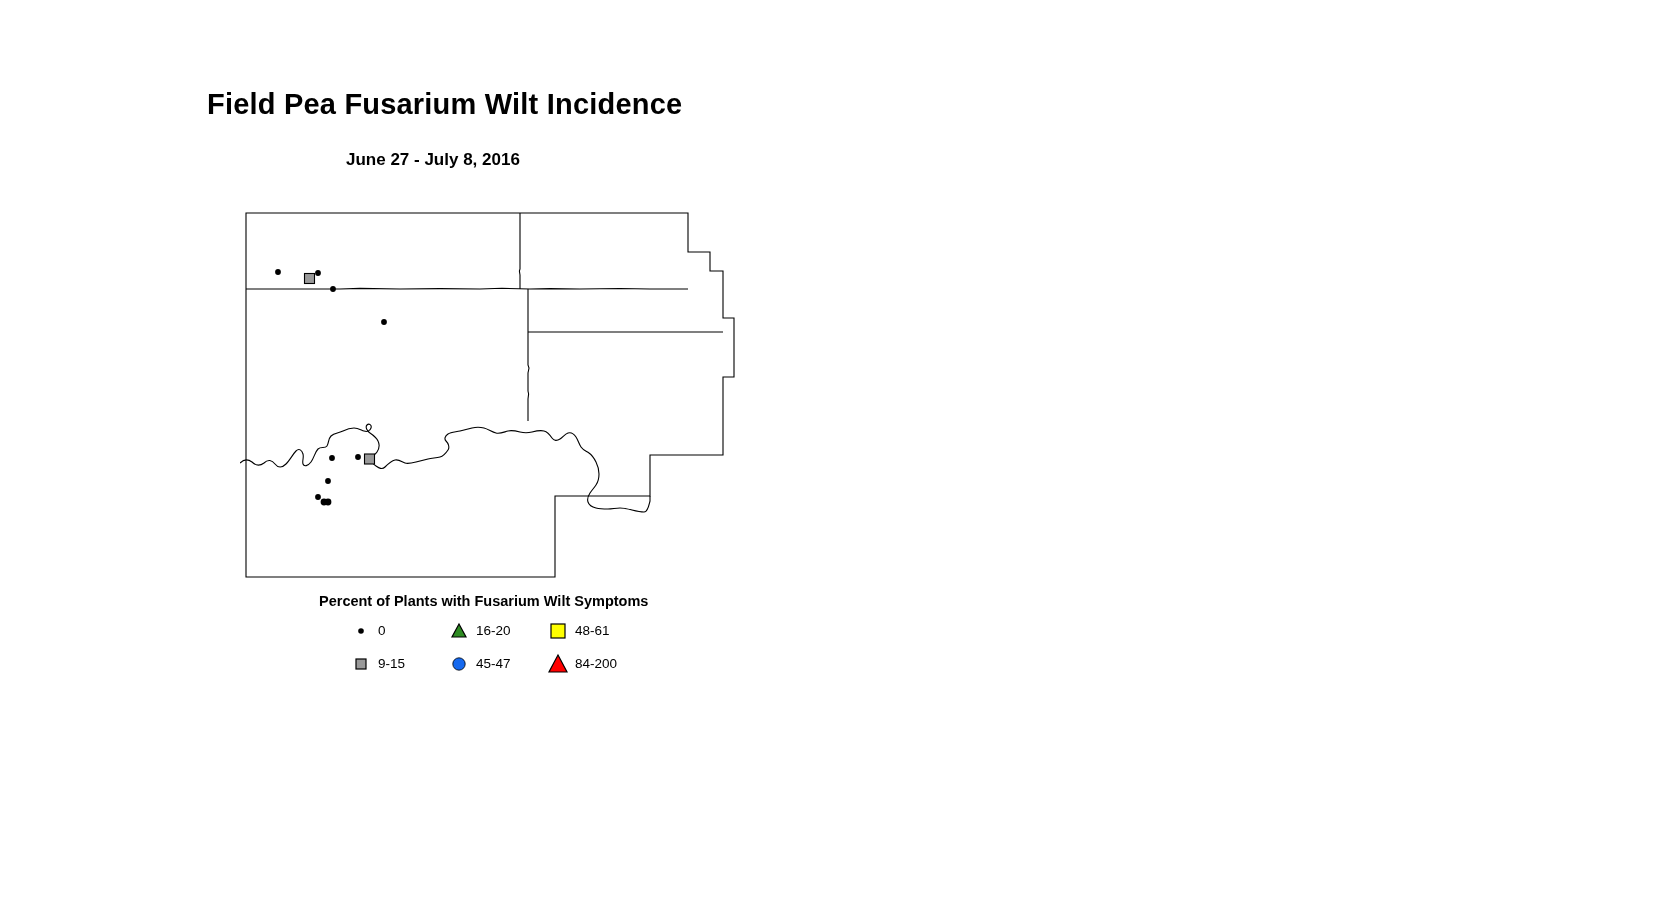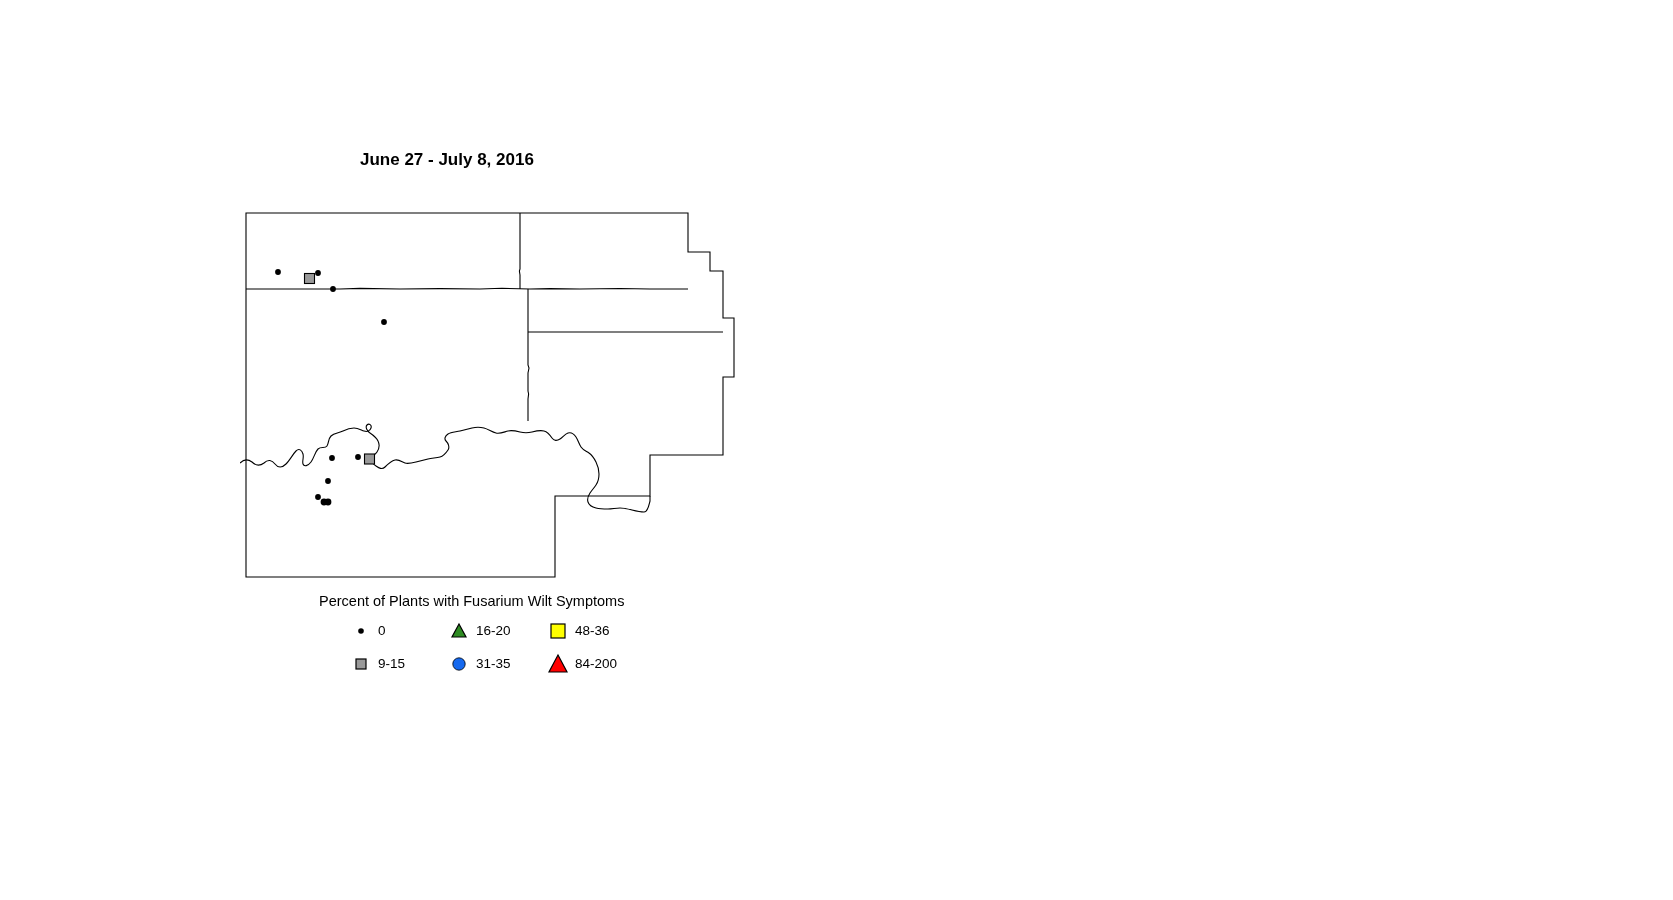--- a/index.html
+++ b/index.html
@@ -27,21 +27,21 @@
     position: absolute;
     left: 207px;
     top: 88px;
     font-size: 29px;
     font-weight: bold;
     letter-spacing: 0.2px;
     white-space: nowrap;
   }
   #subtitle {
     position: absolute;
-    left: 360px;
+    left: 346px;
     top: 150px;
     font-size: 17px;
     font-weight: bold;
     white-space: nowrap;
   }
   #map-area {
     position: absolute;
     left: 240px;
     top: 205px;
     width: 500px;
@@ -57,21 +57,21 @@
     left: 240px;
     top: 588px;
     width: 520px;
     height: 100px;
   }
   #legend-title {
     position: absolute;
     left: 79px;
     top: 5px;
     font-size: 14.5px;
-    font-weight: normal;
+    font-weight: bold;
     white-space: nowrap;
   }
   .legend-entry {
     position: absolute;
     height: 22px;
   }
   .legend-sym {
     position: absolute;
     left: 0;
     top: 0;
@@ -90,20 +90,21 @@
   .col1 { left: 206px; }
   .col2 { left: 305px; }
   .row0 { top: 32px; }
   .row1 { top: 65px; }
 </style>
 </head>
 <body>
 
 <div id="figure">
 
+  <div id="title">Field Pea Fusarium Wilt Incidence</div>
   <div id="subtitle">June 27 - July 8, 2016</div>
 
   <div id="map-area">
     <svg id="map-svg" viewBox="0 0 500 390" xmlns="http://www.w3.org/2000/svg">
       <g fill="none" stroke="#000000" stroke-width="1.1" stroke-linejoin="miter" stroke-linecap="butt">
 
         <path d="M 6,8
                  L 448,8
                  L 448,47
                  L 470,47
@@ -234,28 +235,28 @@
       <svg class="legend-sym" viewBox="0 0 26 22">
         <polygon points="13,4 20,17 6,17" fill="#2E8B22" stroke="#000000" stroke-width="1.2"></polygon>
       </svg>
       <span class="legend-label">16-20</span>
     </div>
 
     <div class="legend-entry col1 row1">
       <svg class="legend-sym" viewBox="0 0 26 22">
         <circle cx="13" cy="11" r="6.2" fill="#1569EF" stroke="#000000" stroke-width="0.8"></circle>
       </svg>
-      <span class="legend-label">31-35</span>
+      <span class="legend-label">45-47</span>
     </div>
 
     <div class="legend-entry col2 row0">
       <svg class="legend-sym" viewBox="0 0 26 22">
         <rect x="6" y="4" width="14" height="14" fill="#FFFF00" stroke="#000000" stroke-width="1.2"></rect>
       </svg>
-      <span class="legend-label">48-36</span>
+      <span class="legend-label">48-61</span>
     </div>
 
     <div class="legend-entry col2 row1">
       <svg class="legend-sym" viewBox="0 0 26 22">
         <polygon points="13,2 22,19 4,19" fill="#FF0000" stroke="#000000" stroke-width="1.2"></polygon>
       </svg>
       <span class="legend-label">84-200</span>
     </div>
   </div>
 

